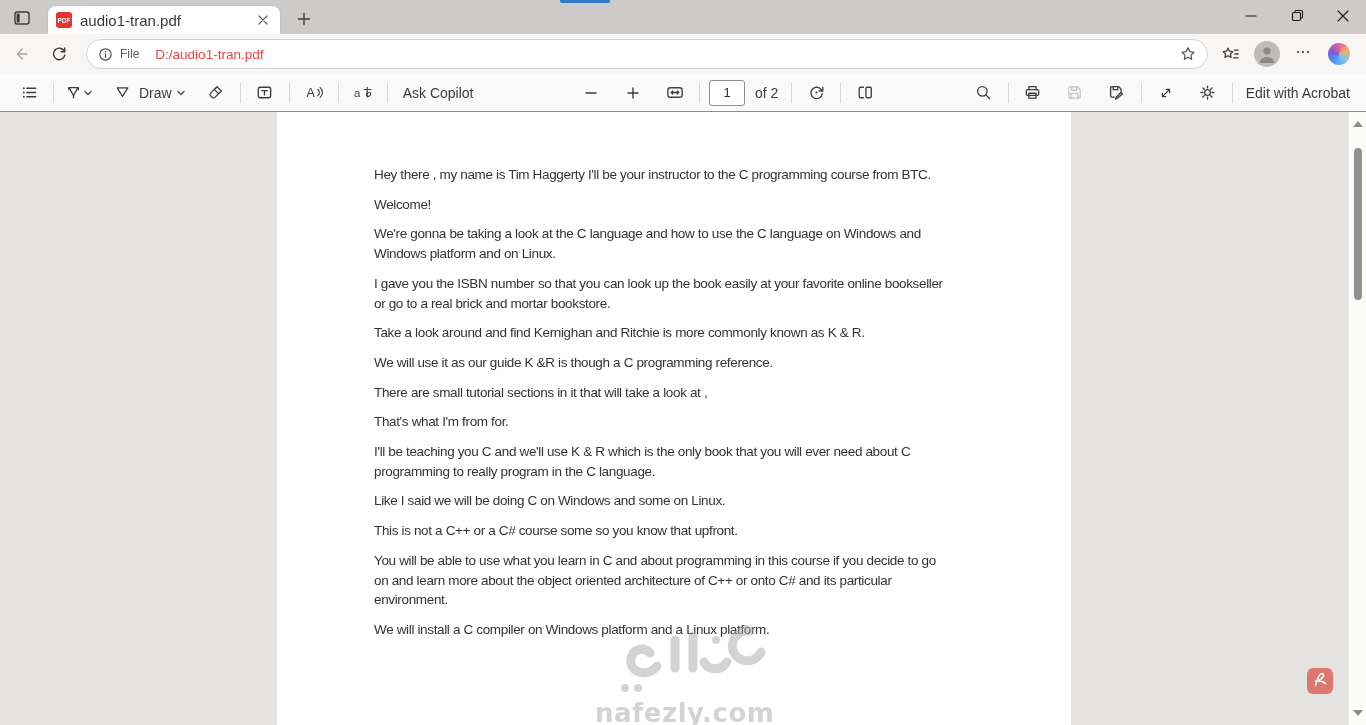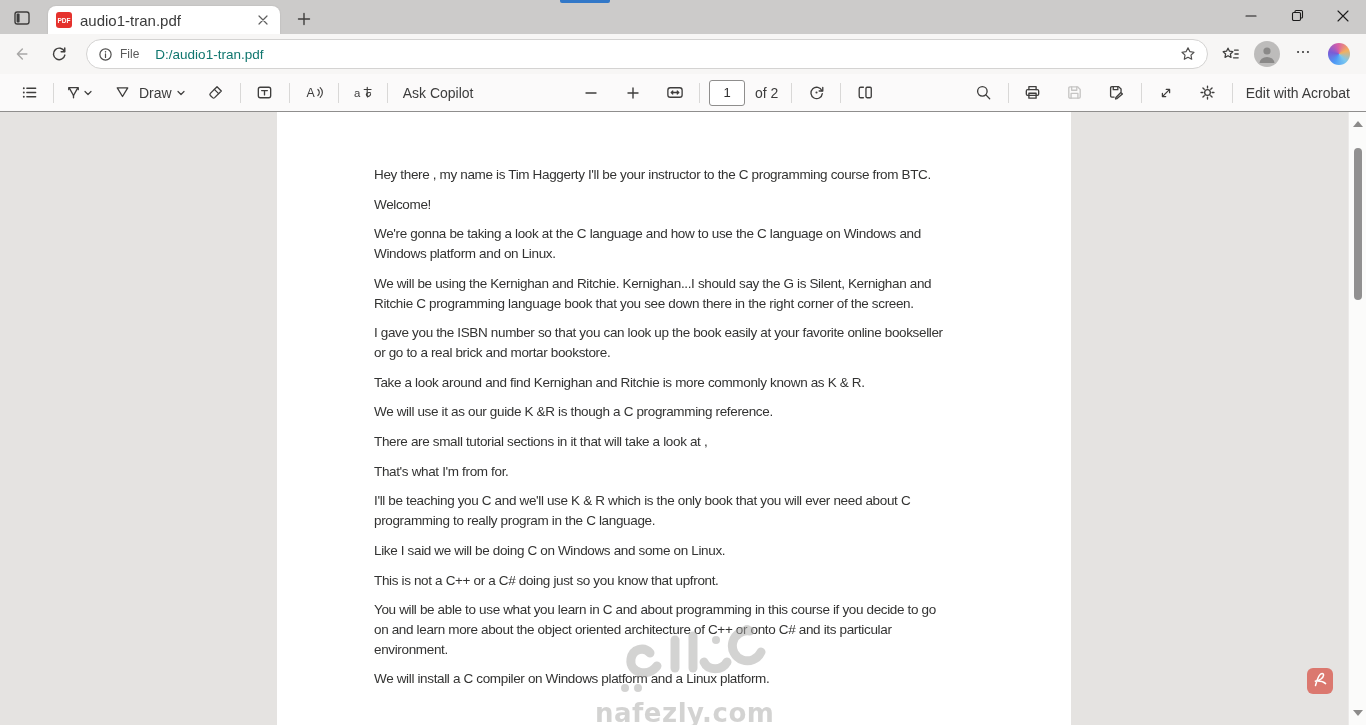--- a/index.html
+++ b/index.html
@@ -21,21 +21,21 @@
   .win-controls{position:absolute;right:0;top:0;display:flex}
   .win-btn{width:46px;height:31px;display:flex;align-items:center;justify-content:center}
 
   
   .addressrow{position:absolute;top:34px;left:0;right:0;height:40px;background:#f7f6f5;display:flex;align-items:center}
   .nav-btn{width:30px;height:30px;display:flex;align-items:center;justify-content:center;border-radius:6px;flex:none}
   .nav-btn.back{margin-left:6px}
   .nav-btn.reload{margin-left:8px}
   .omnibox{margin-left:12px;width:1122px;height:30px;background:#fff;border:1px solid #d4d3d2;border-radius:16px;display:flex;align-items:center;padding:0 10px;box-sizing:border-box;flex:none}
   .scheme-label{margin-left:6px;font-size:12px;color:#5a5a5a}
-  .url-text{margin-left:16px;font-size:13.5px;color:#0f766e;flex:1;white-space:nowrap;overflow:hidden}
+  .url-text{margin-left:16px;font-size:13.5px;color:#ef4444;flex:1;white-space:nowrap;overflow:hidden}
   .bar-btn{width:30px;height:30px;display:flex;align-items:center;justify-content:center;border-radius:6px;flex:none}
   .avatar{width:26px;height:26px;border-radius:50%;background:#bdbcbb;overflow:hidden;flex:none;margin-left:8px;position:relative}
   .copilot-dot{width:22px;height:22px;border-radius:50%;background:conic-gradient(from 210deg,#4e9af5,#7b5bd6,#d95fa6,#f2b05e,#79c7f0,#4e9af5);flex:none}
 
   
   .pdftoolbar{position:absolute;top:74px;left:0;right:0;height:38px;background:#fbfafa;border-bottom:1px solid #8f8e8d;box-sizing:border-box}
   .tb-left{position:absolute;left:12px;top:0;height:37px;display:flex;align-items:center}
   .tb-center{position:absolute;left:574px;top:0;height:37px;display:flex;align-items:center}
   .tb-right{position:absolute;right:10px;top:0;height:37px;display:flex;align-items:center}
   .tb-btn{height:30px;min-width:28px;padding:0 3px;display:flex;align-items:center;justify-content:center;border-radius:5px;flex:none}
@@ -383,29 +383,28 @@
     </div>
   </div>
 </div>
 
 <div class="content">
   <div class="page">
     <div class="doc-text">
         <p>Hey there , my name is Tim Haggerty I'll be your instructor to the C programming course from BTC.</p>
         <p>Welcome!</p>
         <p>We're gonna be taking a look at the C language and how to use the C language on Windows and<br>Windows platform and on Linux.</p>
-        <p>We will be using the Kernighan and Ritchie. Kernighan...I should say the G is Silent, Kernighan and<br>Ritchie C programming language book that you see down there in the right corner of the screen.</p>
         <p>I gave you the ISBN number so that you can look up the book easily at your favorite online bookseller<br>or go to a real brick and mortar bookstore.</p>
         <p>Take a look around and find Kernighan and Ritchie is more commonly known as K &amp; R.</p>
         <p>We will use it as our guide K &amp;R is though a C programming reference.</p>
         <p>There are small tutorial sections in it that will take a look at ,</p>
         <p>That's what I'm from for.</p>
         <p>I'll be teaching you C and we'll use K &amp; R which is the only book that you will ever need about C<br>programming to really program in the C language.</p>
         <p>Like I said we will be doing C on Windows and some on Linux.</p>
-        <p>This is not a C++ or a C# doing just so you know that upfront.</p>
+        <p>This is not a C++ or a C# course some so you know that upfront.</p>
         <p>You will be able to use what you learn in C and about programming in this course if you decide to go<br>on and learn more about the object oriented architecture of C++ or onto C# and its particular<br>environment.</p>
         <p>We will install a C compiler on Windows platform and a Linux platform.</p>
       </div>
 
     <div class="watermark">
       <span>
         <svg width="176" height="72" viewBox="0 0 176 72">
           <g fill="none" stroke="#a9a8a7" stroke-width="9" stroke-linecap="round">
             <path d="M166 28 a15 15 0 1 1-11-21"></path>
             <path d="M132 38 c-5 9-19 9-23 0"></path>

